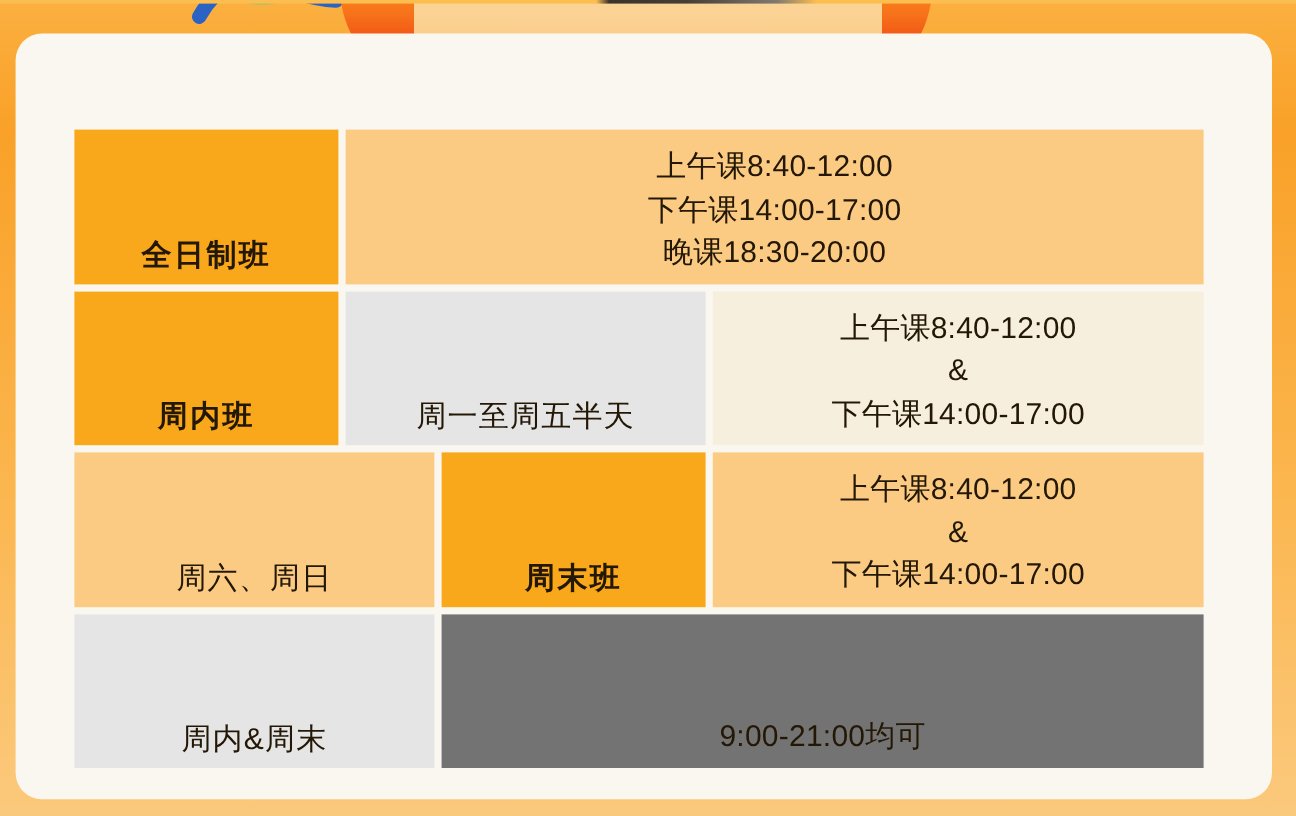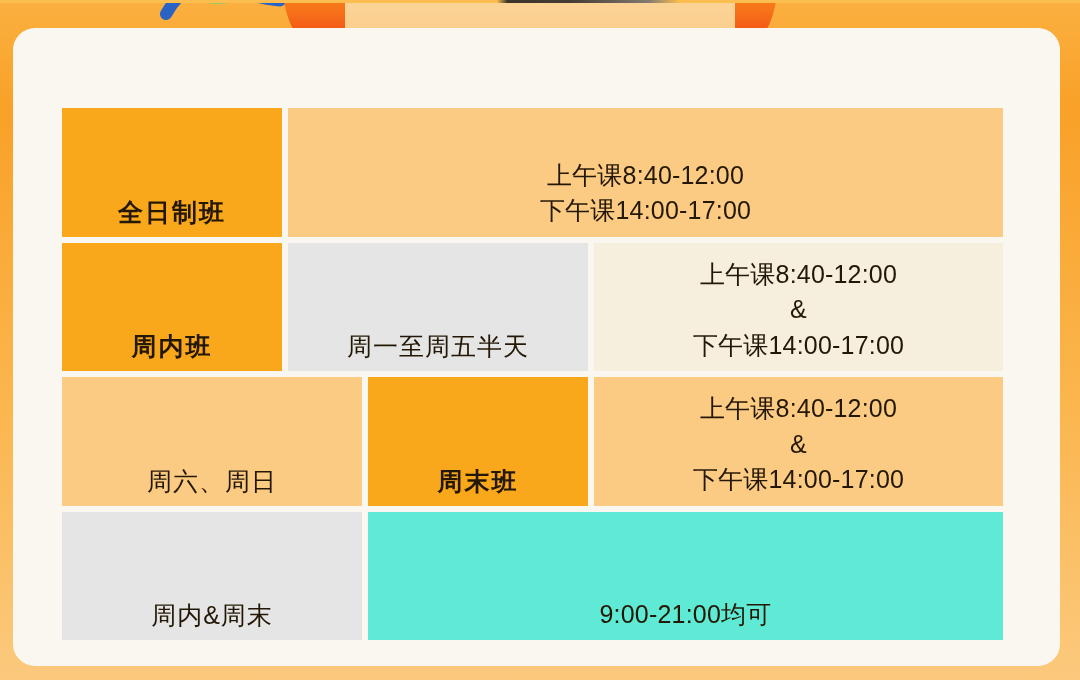--- a/index.html
+++ b/index.html
@@ -148,21 +148,21 @@
     flex: 1 1 auto;
     font-size: 25px;
     line-height: 1.42;
     letter-spacing: 0.2px;
   }
 
   
   .tint-dark  { background: #FBCB84; }
   .tint-light { background: #e5e5e5; }
   .tint-cream { background: #F7EFDE; }
-  .tint-pale  { background: #5eead4; }
+  .tint-pale  { background: #737373; }
 
   .times-lines { display: block; }
   .times-lines .ln { display: block; white-space: nowrap; }
 </style>
 </head>
 <body>
 
 <div id="page">
 
   <div class="orange-frame"></div>
@@ -184,20 +184,21 @@
   <div class="card"></div>
 
   <div class="timetable">
 
     <div class="tt-row">
       <div class="tt-cell col-name">全日制班</div>
       <div class="tt-cell col-times tint-dark">
         <span class="times-lines">
           <span class="ln">上午课8:40-12:00</span>
           <span class="ln">下午课14:00-17:00</span>
+          <span class="ln">晚课18:30-20:00</span>
         </span>
       </div>
     </div>
 
     <div class="tt-row">
       <div class="tt-cell col-name">周内班</div>
       <div class="tt-cell col-days tint-light">周一至周五半天</div>
       <div class="tt-cell col-times tint-cream">
         <span class="times-lines">
           <span class="ln">上午课8:40-12:00</span>

